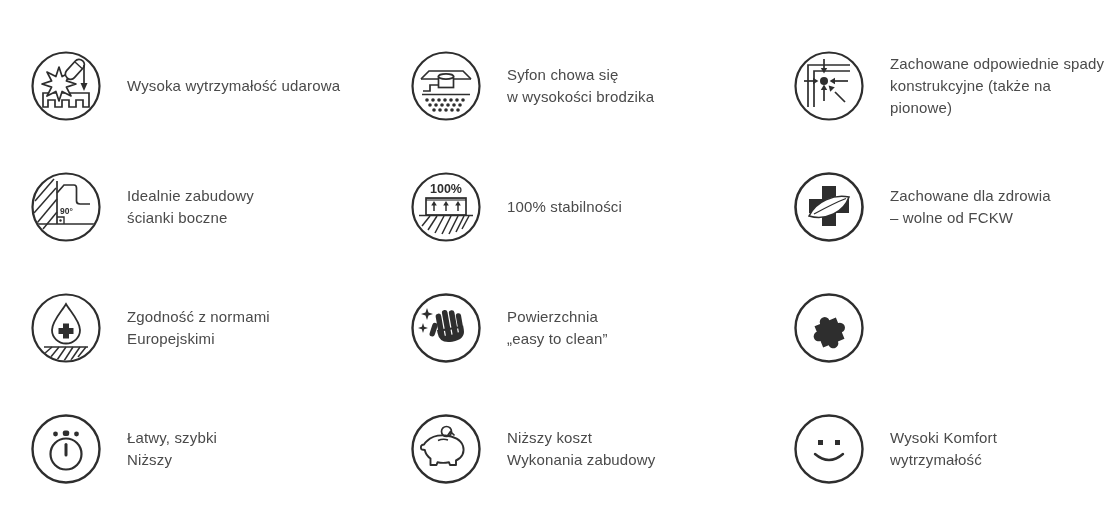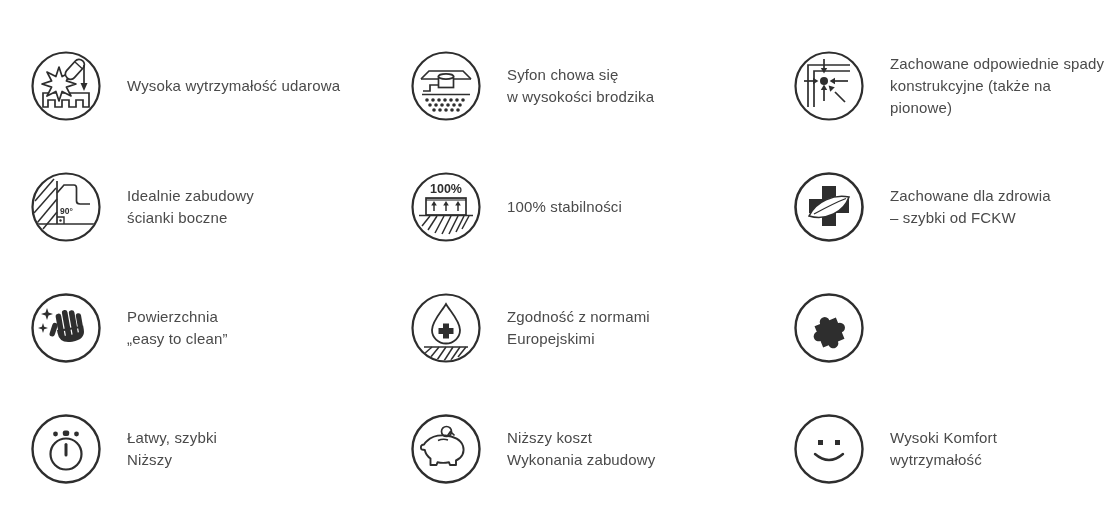--- a/index.html
+++ b/index.html
@@ -182,43 +182,21 @@
       <span class="icon-wrap">
         <svg viewBox="0 0 72 72" width="72" height="72">
           <circle cx="36" cy="36" r="33.5" fill="none" stroke="#2e2e2e" stroke-width="2.6"></circle>
           <path d="M29,15 h14 v13 h13 v14 h-13 v13 h-14 v-13 h-13 v-14 h13 z" fill="#2e2e2e"></path>
           <path d="M16,45 C23,30 41,23 56,26 C51,41 33,50 16,45 Z" fill="#fff" stroke="#2e2e2e" stroke-width="1.6"></path>
           <path d="M21,43 C33,36.5 45,30.5 53,27.5" fill="none" stroke="#2e2e2e" stroke-width="1.3"></path>
         </svg>
       </span>
       <div class="feature-text">
         <div>Zachowane dla zdrowia</div>
-        <div>– szybki od FCKW</div>
-      </div>
-    </div>
-    <div class="feature">
-      <span class="icon-wrap">
-        <svg viewBox="0 0 72 72" width="72" height="72">
-          <circle cx="36" cy="36" r="33.5" fill="none" stroke="#2e2e2e" stroke-width="2.4"></circle>
-          <path d="M17,16 l1.5,4.5 4.5,1.5 -4.5,1.5 -1.5,4.5 -1.5,-4.5 -4.5,-1.5 4.5,-1.5 Z" fill="#2e2e2e"></path>
-          <path d="M13,31 l1.2,3.8 3.8,1.2 -3.8,1.2 -1.2,3.8 -1.2,-3.8 -3.8,-1.2 3.8,-1.2 Z" fill="#2e2e2e"></path>
-          <g transform="rotate(-10 39 37)" fill="#2e2e2e">
-            <rect x="28" y="20" width="5.6" height="20" rx="2.8"></rect>
-            <rect x="34.8" y="17.5" width="5.6" height="22" rx="2.8"></rect>
-            <rect x="41.6" y="19" width="5.6" height="20" rx="2.8"></rect>
-            <rect x="48" y="23" width="5.2" height="15" rx="2.6"></rect>
-            <rect x="21.5" y="28" width="5.4" height="14" rx="2.7" transform="rotate(28 24 34)"></rect>
-            <path d="M27,36 H53.5 V40 Q53.5,50 40,50 Q27,50 27,39 Z"></path>
-            <path d="M34.2,38 v5 M41,38 v5 M47.6,38 v4" stroke="#fff" stroke-width="1.2" fill="none"></path>
-          </g>
-        </svg>
-      </span>
-      <div class="feature-text">
-        <div>Powierzchnia</div>
-        <div>„easy to clean”</div>
+        <div>– wolne od FCKW</div>
       </div>
     </div>
     <div class="feature">
       <span class="icon-wrap">
         <svg viewBox="0 0 72 72" width="72" height="72">
           <circle cx="36" cy="36" r="33.5" fill="none" stroke="#2e2e2e" stroke-width="2.2"></circle>
           <path d="M36,12 C32,19 22,29 22,38 A14,13.5 0 0 0 50,38 C50,29 40,19 36,12 Z" fill="none" stroke="#2e2e2e" stroke-width="1.8"></path>
           <path d="M33,31.5 h6 v4.5 h4.5 v6 h-4.5 v4.5 h-6 v-4.5 h-4.5 v-6 h4.5 z" fill="#2e2e2e"></path>
           <clipPath id="clipN6">
             <circle cx="36" cy="36" r="32.5"></circle>
@@ -236,20 +214,42 @@
       </span>
       <div class="feature-text">
         <div>Zgodność z normami</div>
         <div>Europejskimi</div>
       </div>
     </div>
     <div class="feature">
       <span class="icon-wrap">
         <svg viewBox="0 0 72 72" width="72" height="72">
           <circle cx="36" cy="36" r="33.5" fill="none" stroke="#2e2e2e" stroke-width="2.4"></circle>
+          <path d="M17,16 l1.5,4.5 4.5,1.5 -4.5,1.5 -1.5,4.5 -1.5,-4.5 -4.5,-1.5 4.5,-1.5 Z" fill="#2e2e2e"></path>
+          <path d="M13,31 l1.2,3.8 3.8,1.2 -3.8,1.2 -1.2,3.8 -1.2,-3.8 -3.8,-1.2 3.8,-1.2 Z" fill="#2e2e2e"></path>
+          <g transform="rotate(-10 39 37)" fill="#2e2e2e">
+            <rect x="28" y="20" width="5.6" height="20" rx="2.8"></rect>
+            <rect x="34.8" y="17.5" width="5.6" height="22" rx="2.8"></rect>
+            <rect x="41.6" y="19" width="5.6" height="20" rx="2.8"></rect>
+            <rect x="48" y="23" width="5.2" height="15" rx="2.6"></rect>
+            <rect x="21.5" y="28" width="5.4" height="14" rx="2.7" transform="rotate(28 24 34)"></rect>
+            <path d="M27,36 H53.5 V40 Q53.5,50 40,50 Q27,50 27,39 Z"></path>
+            <path d="M34.2,38 v5 M41,38 v5 M47.6,38 v4" stroke="#fff" stroke-width="1.2" fill="none"></path>
+          </g>
+        </svg>
+      </span>
+      <div class="feature-text">
+        <div>Powierzchnia</div>
+        <div>„easy to clean”</div>
+      </div>
+    </div>
+    <div class="feature">
+      <span class="icon-wrap">
+        <svg viewBox="0 0 72 72" width="72" height="72">
+          <circle cx="36" cy="36" r="33.5" fill="none" stroke="#2e2e2e" stroke-width="2.4"></circle>
           <g transform="rotate(-22 36.5 40.5)">
             <path d="M25,29 H31 A5,5 0 1 1 41,29 H48 V35 A5,5 0 1 1 48,45 V52 H41 A5,5 0 1 1 31,52 H25 V45 A5,5 0 1 1 25,35 Z" fill="#2e2e2e"></path>
           </g>
         </svg>
       </span>
     </div>
     <div class="feature">
       <span class="icon-wrap">
         <svg viewBox="0 0 72 72" width="72" height="72">
           <circle cx="36" cy="36" r="33.5" fill="none" stroke="#2e2e2e" stroke-width="2.4"></circle>

